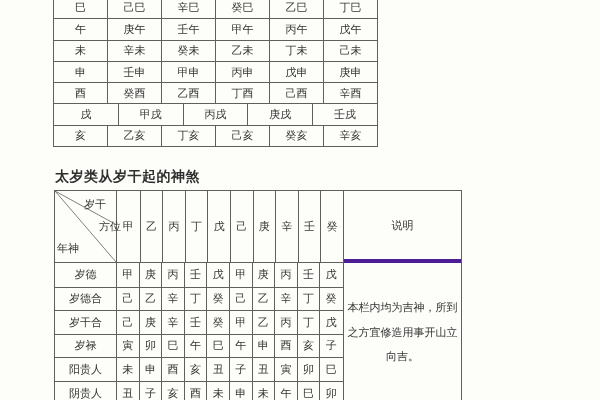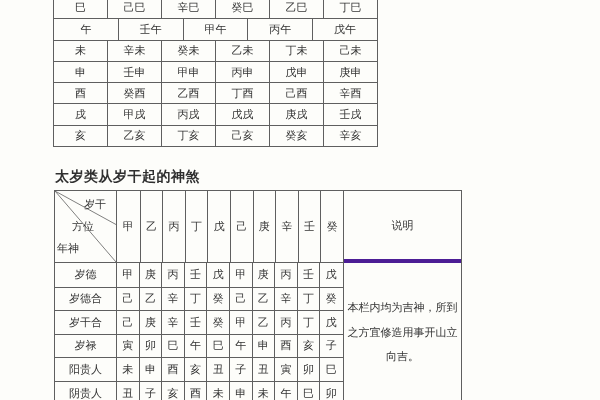--- a/index.html
+++ b/index.html
@@ -43,21 +43,21 @@
     border: 1px solid #5f5f5f;
     background: #fdfdfa;
     display: flex;
   }
   .t2-left { width: 288px; display: flex; flex-direction: column; }
   .t2-header-row { display: flex; height: 72px; border-bottom: 1px solid #5f5f5f; flex: none; }
   .corner-cell { width: 61px; position: relative; flex: none; }
   .corner-cell svg { position: absolute; left: 0; top: 0; width: 100%; height: 100%; }
   .corner-label { position: absolute; font-size: 11px; color: #333333; white-space: nowrap; }
   .corner-label.tr { top: 6px;  left: 29px; }
-  .corner-label.mid { top: 28px; left: 17px; }
+  .corner-label.mid { top: 28px; left: 44px; }
   .corner-label.bl { top: 50px; left: 2px; }
   .stem-cells { flex: 1 1 auto; border-left: 1px solid #5f5f5f; }
   .stem-cells .t-row { height: 100%; }
   .stem-cells .t-cell { width: 22.6px; flex: none; }
   .t2-body .t-row { height: 23.55px; }
   .t2-body .t-cell { width: 22.6px; flex: none; }
   .t2-body .t-cell:first-child { width: 61px; }
   
   .t2-right { width: 118px; flex: none; border-left: 1px solid #5f5f5f; display: flex; flex-direction: column; }
   .shuoming-header {
@@ -78,20 +78,21 @@
     <div class="t-row">
       <div class="t-cell">巳</div>
       <div class="t-cell">己巳</div>
       <div class="t-cell">辛巳</div>
       <div class="t-cell">癸巳</div>
       <div class="t-cell">乙巳</div>
       <div class="t-cell">丁巳</div>
     </div>
     <div class="t-row">
       <div class="t-cell">午</div>
+      <div class="t-cell">庚午</div>
       <div class="t-cell">壬午</div>
       <div class="t-cell">甲午</div>
       <div class="t-cell">丙午</div>
       <div class="t-cell">戊午</div>
     </div>
     <div class="t-row">
       <div class="t-cell">未</div>
       <div class="t-cell">辛未</div>
       <div class="t-cell">癸未</div>
       <div class="t-cell">乙未</div>
@@ -111,21 +112,20 @@
       <div class="t-cell">癸酉</div>
       <div class="t-cell">乙酉</div>
       <div class="t-cell">丁酉</div>
       <div class="t-cell">己酉</div>
       <div class="t-cell">辛酉</div>
     </div>
     <div class="t-row">
       <div class="t-cell">戌</div>
       <div class="t-cell">甲戌</div>
       <div class="t-cell">丙戌</div>
-      <div class="t-cell">戊戌</div>
       <div class="t-cell">庚戌</div>
       <div class="t-cell">壬戌</div>
     </div>
     <div class="t-row">
       <div class="t-cell">亥</div>
       <div class="t-cell">乙亥</div>
       <div class="t-cell">丁亥</div>
       <div class="t-cell">己亥</div>
       <div class="t-cell">癸亥</div>
       <div class="t-cell">辛亥</div>

